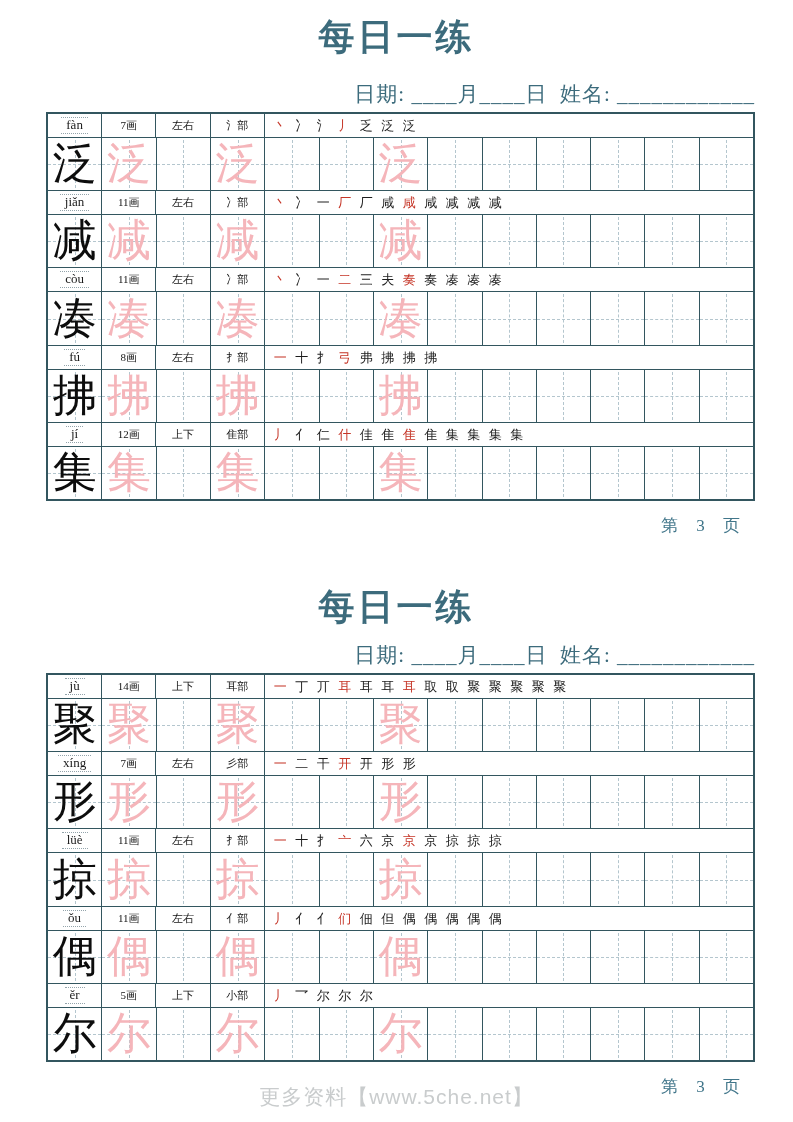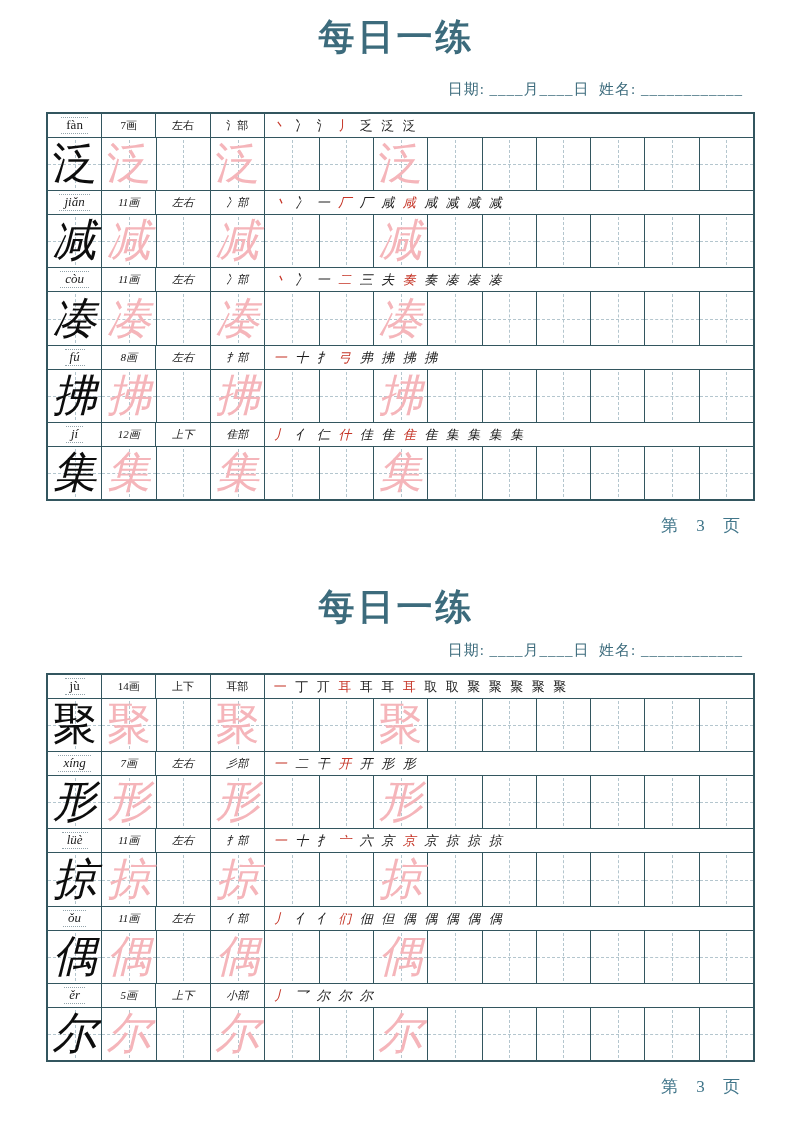--- a/index.html
+++ b/index.html
@@ -18,30 +18,30 @@
   }
   .page{position:absolute;left:0;width:793px;height:561px;}
   .page.p0{top:0;}
   .page.p1{top:561px;}
   .page-title{
     position:absolute;top:13px;left:0;width:100%;text-align:center;
     font-size:36px;font-weight:bold;color:var(--teal);letter-spacing:3px;margin:0;
   }
   .page.p1 .page-title{top:22px;}
   .date-line{
-    position:absolute;top:80px;right:50px;font-size:15px;color:var(--teal);
+    position:absolute;top:80px;right:38px;font-size:21px;color:var(--teal);
     letter-spacing:1px;white-space:pre;
   }
   .grid{
     position:absolute;left:46px;top:112px;width:709px;height:389px;
     border:2px solid var(--border);box-sizing:border-box;
     display:flex;flex-direction:column;
   }
   .block{display:flex;flex-direction:column;flex:1;}
-  .block + .block{border-top:1.5px solid var(--border);font-style:italic;}
+  .block + .block{border-top:1.5px solid var(--border);}
   .head-row{display:flex;height:23px;border-bottom:1px solid var(--border);}
   .cell{
     flex:0 0 54.2px;box-sizing:border-box;border-right:1px solid var(--border);
     display:flex;align-items:center;justify-content:center;
     font-size:11px;color:var(--ink);overflow:hidden;
   }
   .pinyin-band{
     display:inline-block;font-size:13px;line-height:1.15;padding:0 5px;
     border-top:1px dotted #93a4ab;border-bottom:1px dotted #93a4ab;
     color:#1a1a1a;
@@ -542,14 +542,15 @@
             <div class="pcell"></div>
             <div class="pcell"></div>
             <div class="pcell"></div>
             <div class="pcell"></div>
           </div>
         </div>
       </div>
     <div class="page-num">第 3 页</div>
   </section>
 
+  <div class="sheet-footer">更多资料【www.5che.net】</div>
 
 </div>
 
 </body></html>

